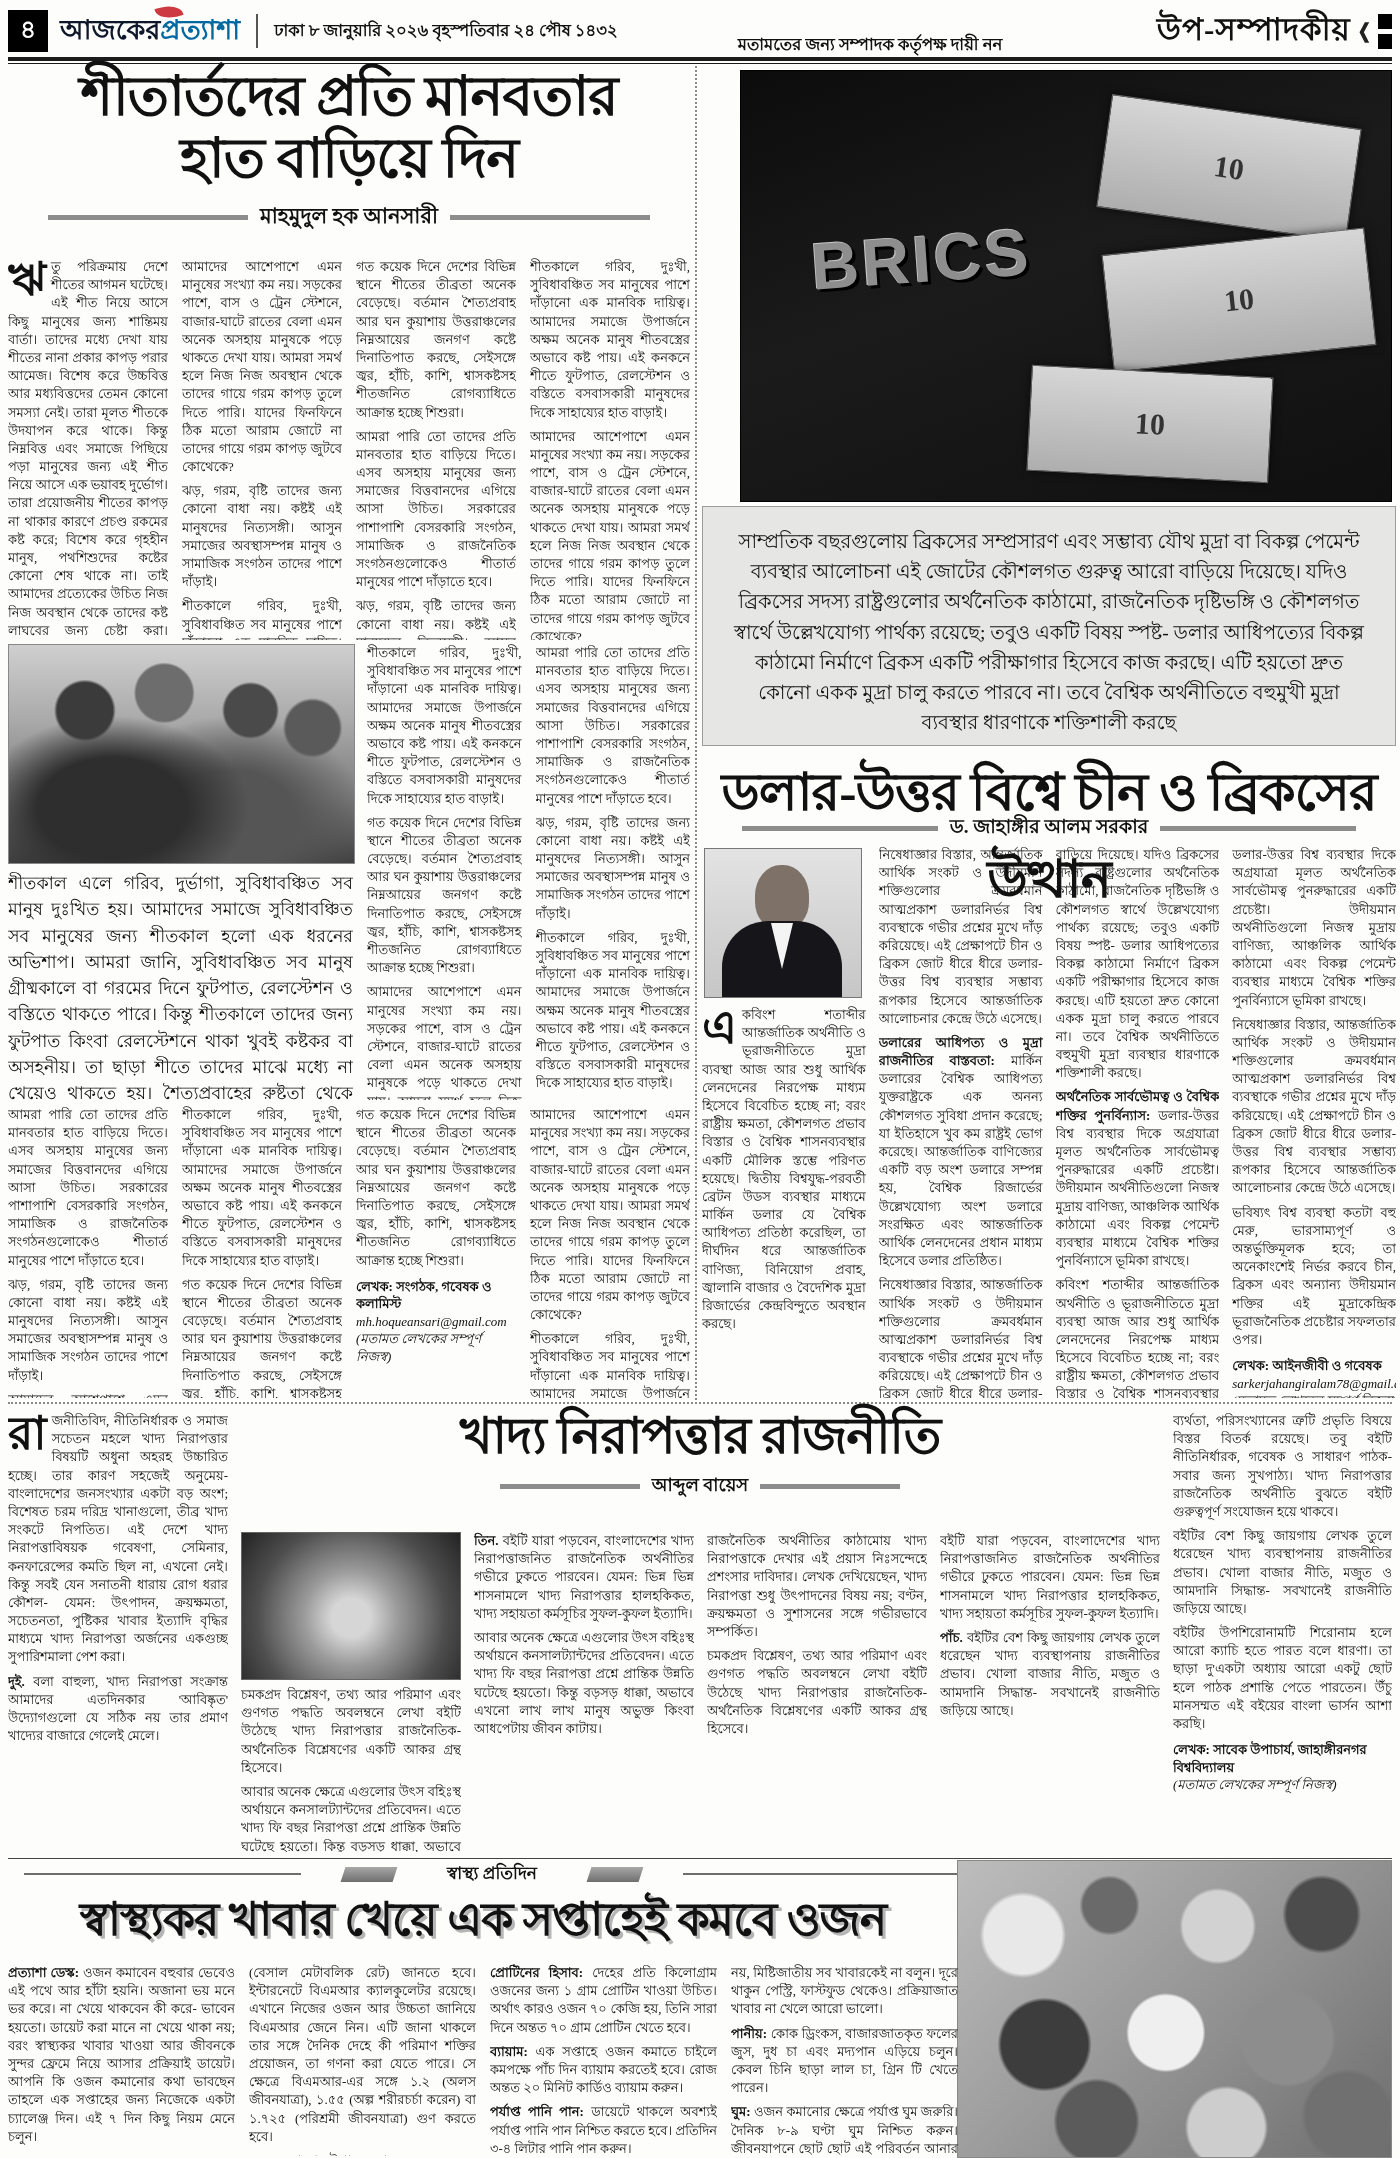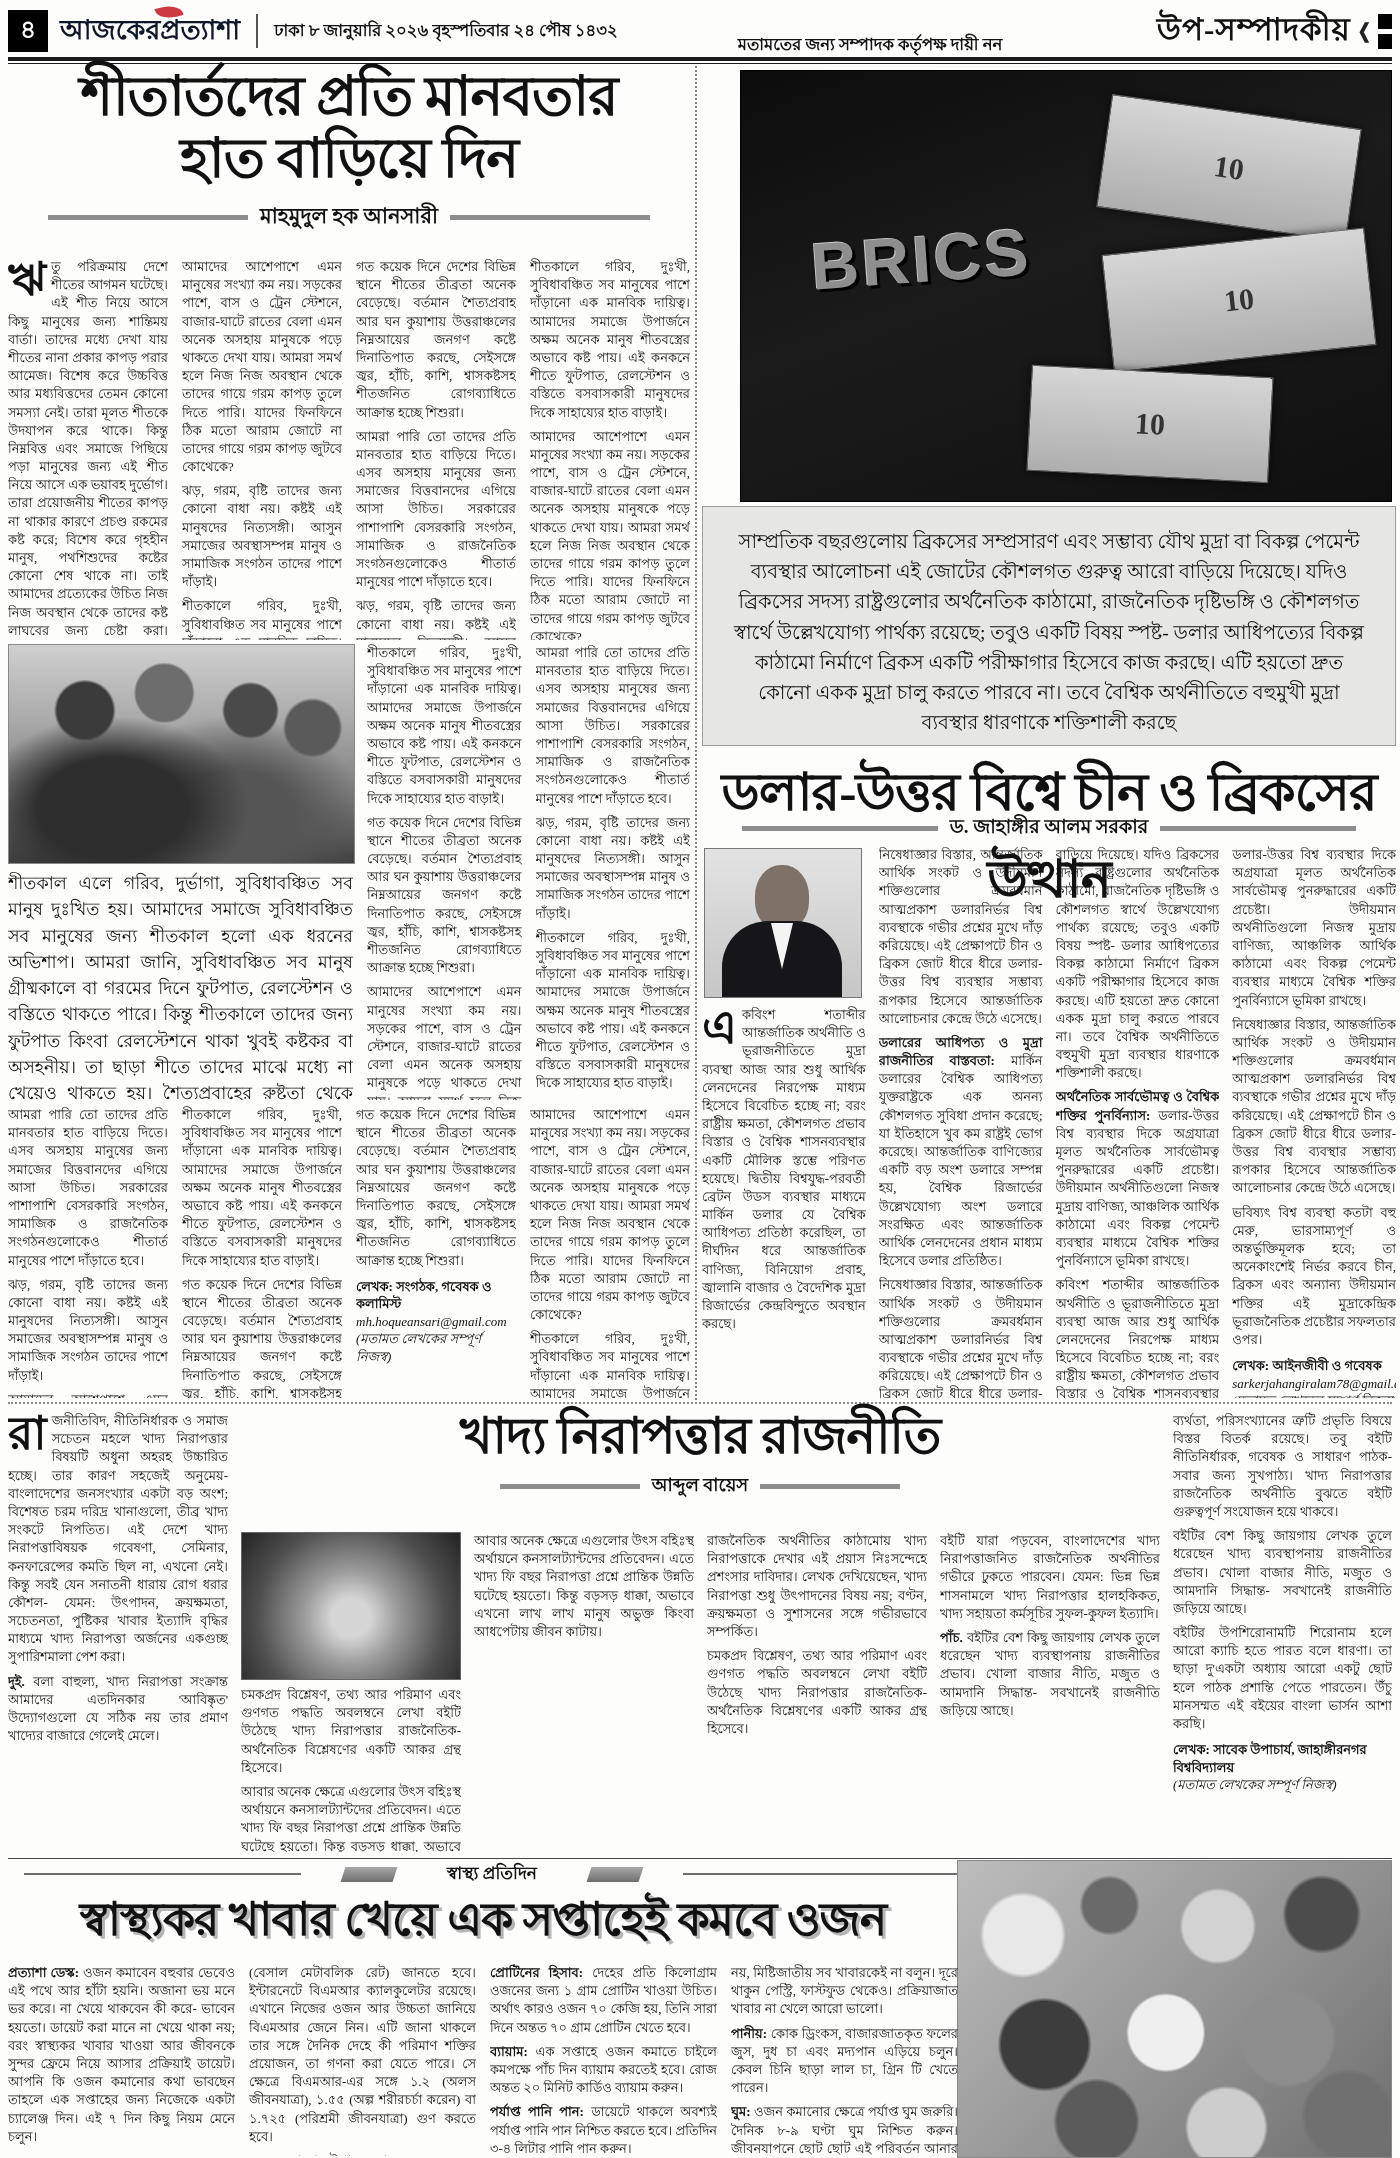--- a/index.html
+++ b/index.html
@@ -4,21 +4,21 @@
 <style>
   html,body{margin:0;padding:0;background:#9a9a9a;}
   .page{position:relative;width:1400px;height:2158px;margin:0 auto;background:#fdfdfc;color:#111;
         font-family:"Liberation Serif","DejaVu Serif",serif;overflow:hidden;}
   
   .topbar{position:absolute;left:8px;right:8px;top:8px;height:46px;display:flex;align-items:center;}
   .pagenum{width:40px;height:42px;background:#000;color:#fff;font-size:25px;font-weight:bold;
            display:flex;align-items:center;justify-content:center;flex:0 0 auto;}
   .logo{margin-left:12px;font-weight:bold;font-size:27px;white-space:nowrap;position:relative;}
   .logo .lg-black{color:#0f172a;}
-  .logo .lg-red{color:#0f172a;position:relative;}
+  .logo .lg-red{color:#0369a1;position:relative;}
   .logo .leaf{position:absolute;left:96px;top:-4px;width:26px;height:14px;background:#c9252d;
               border-radius:0 90% 0 90%;transform:rotate(-18deg);opacity:.9;}
   .vsep{width:2px;height:34px;background:#555;margin:0 16px;flex:0 0 auto;}
   .dateline{font-size:16.5px;font-weight:bold;white-space:nowrap;}
   .disclaimer{font-size:16.5px;font-weight:bold;margin-left:120px;white-space:nowrap;margin-top:28px;}
   .section-wrap{margin-left:auto;display:flex;align-items:center;gap:8px;}
   .section-title{font-size:31px;font-weight:bold;letter-spacing:1px;}
   .angle{font-size:22px;color:#222;}
   .hbars{display:flex;flex-direction:column;gap:5px;}
   .hbars i{display:block;width:14px;height:15px;background:#000;}
@@ -292,20 +292,21 @@
     <div class="a3col a3c1">
       <p class="jp"><span class="dropcap">রা</span><span>জনীতিবিদ, নীতিনির্ধারক ও সমাজ সচেতন মহলে খাদ্য নিরাপত্তার বিষয়টি অধুনা অহরহ উচ্চারিত হচ্ছে। তার কারণ সহজেই অনুমেয়- বাংলাদেশের জনসংখ্যার একটা বড় অংশ; বিশেষত চরম দরিদ্র খানাগুলো, তীব্র খাদ্য সংকটে নিপতিত। এই দেশে খাদ্য নিরাপত্তাবিষয়ক গবেষণা, সেমিনার, কনফারেন্সের কমতি ছিল না, এখনো নেই। কিন্তু সবই যেন সনাতনী ধারায় রোগ ধরার কৌশল- যেমন: উৎপাদন, ক্রয়ক্ষমতা, সচেতনতা, পুষ্টিকর খাবার ইত্যাদি বৃদ্ধির মাধ্যমে খাদ্য নিরাপত্তা অর্জনের একগুচ্ছ সুপারিশমালা পেশ করা।</span></p>
       <p class="jp"><span class="num-mark">দুই.</span> <span>বলা বাহুল্য, খাদ্য নিরাপত্তা সংক্রান্ত আমাদের এতদিনকার 'আবিষ্কৃত' উদ্যোগগুলো যে সঠিক নয় তার প্রমাণ খাদ্যের বাজারে গেলেই মেলে।</span></p>
     </div>
     <div class="a3col a3c2">
       <div class="grain-photo"></div>
       <p class="jp">চমকপ্রদ বিশ্লেষণ, তথ্য আর পরিমাণ এবং গুণগত পদ্ধতি অবলম্বনে লেখা বইটি উঠেছে খাদ্য নিরাপত্তার রাজনৈতিক-অর্থনৈতিক বিশ্লেষণের একটি আকর গ্রন্থ হিসেবে।</p>
       <p class="jp">আবার অনেক ক্ষেত্রে এগুলোর উৎস বহিঃস্থ অর্থায়নে কনসালট্যান্টদের প্রতিবেদন। এতে খাদ্য ফি বছর নিরাপত্তা প্রশ্নে প্রান্তিক উন্নতি ঘটেছে হয়তো। কিন্তু বড়সড় ধাক্কা, অভাবে এখনো লাখ লাখ মানুষ অভুক্ত কিংবা আধপেটায় জীবন কাটায়।</p>
     </div>
     <div class="a3col a3c3">
+      <p class="jp"><span class="num-mark">তিন.</span> <span>বইটি যারা পড়বেন, বাংলাদেশের খাদ্য নিরাপত্তাজনিত রাজনৈতিক অর্থনীতির গভীরে ঢুকতে পারবেন। যেমন: ভিন্ন ভিন্ন শাসনামলে খাদ্য নিরাপত্তার হালহকিকত, খাদ্য সহায়তা কর্মসূচির সুফল-কুফল ইত্যাদি।</span></p>
       <p class="jp">আবার অনেক ক্ষেত্রে এগুলোর উৎস বহিঃস্থ অর্থায়নে কনসালট্যান্টদের প্রতিবেদন। এতে খাদ্য ফি বছর নিরাপত্তা প্রশ্নে প্রান্তিক উন্নতি ঘটেছে হয়তো। কিন্তু বড়সড় ধাক্কা, অভাবে এখনো লাখ লাখ মানুষ অভুক্ত কিংবা আধপেটায় জীবন কাটায়।</p>
     </div>
     <div class="a3col a3c4">
       <p class="jp">রাজনৈতিক অর্থনীতির কাঠামোয় খাদ্য নিরাপত্তাকে দেখার এই প্রয়াস নিঃসন্দেহে প্রশংসার দাবিদার। লেখক দেখিয়েছেন, খাদ্য নিরাপত্তা শুধু উৎপাদনের বিষয় নয়; বণ্টন, ক্রয়ক্ষমতা ও সুশাসনের সঙ্গে গভীরভাবে সম্পর্কিত।</p>
       <p class="jp">চমকপ্রদ বিশ্লেষণ, তথ্য আর পরিমাণ এবং গুণগত পদ্ধতি অবলম্বনে লেখা বইটি উঠেছে খাদ্য নিরাপত্তার রাজনৈতিক-অর্থনৈতিক বিশ্লেষণের একটি আকর গ্রন্থ হিসেবে।</p>
     </div>
     <div class="a3col a3c5">
       <p class="jp">বইটি যারা পড়বেন, বাংলাদেশের খাদ্য নিরাপত্তাজনিত রাজনৈতিক অর্থনীতির গভীরে ঢুকতে পারবেন। যেমন: ভিন্ন ভিন্ন শাসনামলে খাদ্য নিরাপত্তার হালহকিকত, খাদ্য সহায়তা কর্মসূচির সুফল-কুফল ইত্যাদি।</p>
       <p class="jp"><span class="num-mark">পাঁচ.</span> <span>বইটির বেশ কিছু জায়গায় লেখক তুলে ধরেছেন খাদ্য ব্যবস্থাপনায় রাজনীতির প্রভাব। খোলা বাজার নীতি, মজুত ও আমদানি সিদ্ধান্ত- সবখানেই রাজনীতি জড়িয়ে আছে।</span></p>
     </div>

